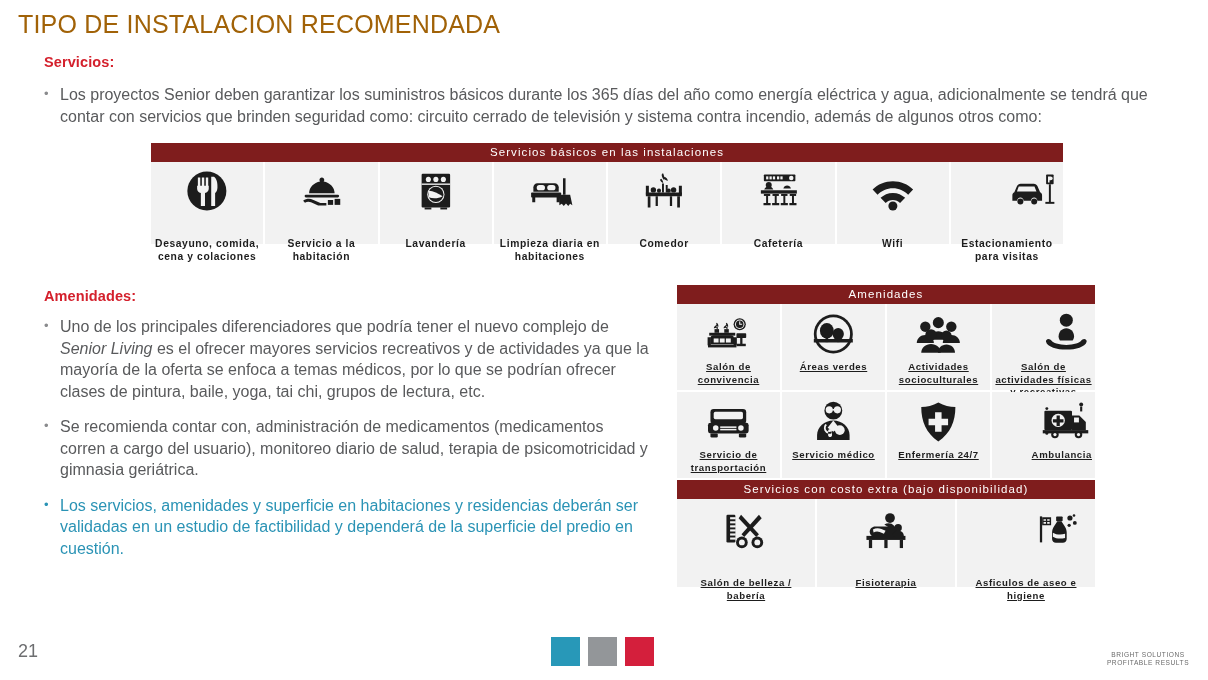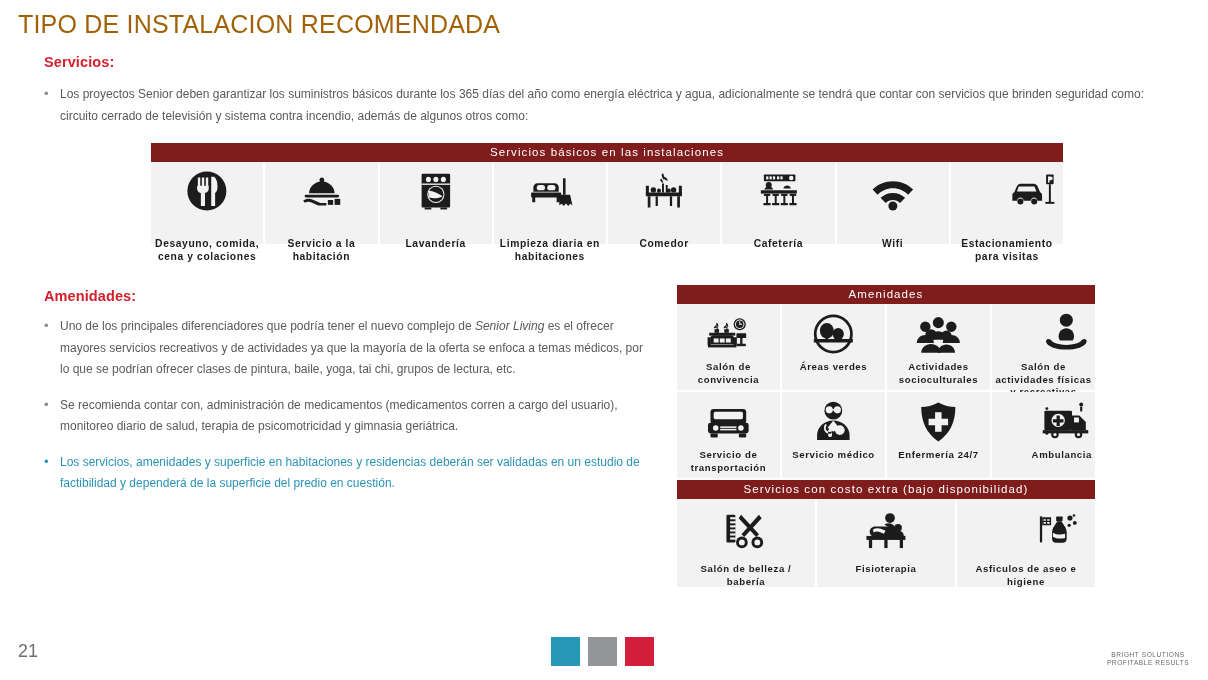--- a/index.html
+++ b/index.html
@@ -23,21 +23,21 @@
     position:absolute;font-size:14.5px;font-weight:bold;color:#d4202c;
     letter-spacing:.1px;
   }
   #servicios-head{left:44px;top:54px;text-align:center;}
   #amenidades-head{left:44px;top:288px;}
 
   
   .bullets{position:absolute;}
   .bullet{
     position:relative;display:block;
-    padding-left:20px;font-size:12px;line-height:21.5px;color:#595a5c;
+    padding-left:20px;font-size:16px;line-height:21.5px;color:#595a5c;
     margin-bottom:14px;
   }
   .bullet:before{
     content:"•";position:absolute;left:4px;top:-1px;
     font-size:13px;color:#8a8b8d;
   }
   .bullet i{font-style:italic;}
   .bullet.teal{color:#2a93b5;}
   .bullet.teal:before{color:#2a93b5;}
 
@@ -75,27 +75,27 @@
   
   #tbl-servicios{left:151px;top:143px;width:912px;}
   #tbl-servicios .cell{height:82px;padding-top:5px;gap:20px;}
   #tbl-servicios .ico{height:48px;}
   #tbl-servicios .lbl{font-size:10.3px;margin-top:3px;}
 
   
   #tbl-amenidades{left:677px;top:285px;width:418px;}
   #tbl-amenidades .cell{height:86px;padding-top:4px;}
   #tbl-amenidades .ico{height:52px;}
-  #tbl-amenidades .lbl{font-size:9.6px;margin-top:1px;}
+  #tbl-amenidades .lbl{font-size:9.6px;margin-top:1px;text-decoration:underline;}
 
   
   #tbl-extra{left:677px;top:480px;width:418px;}
   #tbl-extra .cell{height:88px;padding-top:6px;}
   #tbl-extra .ico{height:52px;}
-  #tbl-extra .lbl{font-size:9.6px;margin-top:6px;}
+  #tbl-extra .lbl{font-size:9.6px;margin-top:20px;text-decoration:underline;}
 
   .spacer-row{height:2px;background:#ffffff;}
 
   
   .page-num{
     position:absolute;left:18px;top:641px;
     font-size:18px;color:#6d6e70;
   }
   .swatches{position:absolute;left:551px;top:637px;display:flex;gap:8px;}
   .sw{width:29px;height:29px;}

